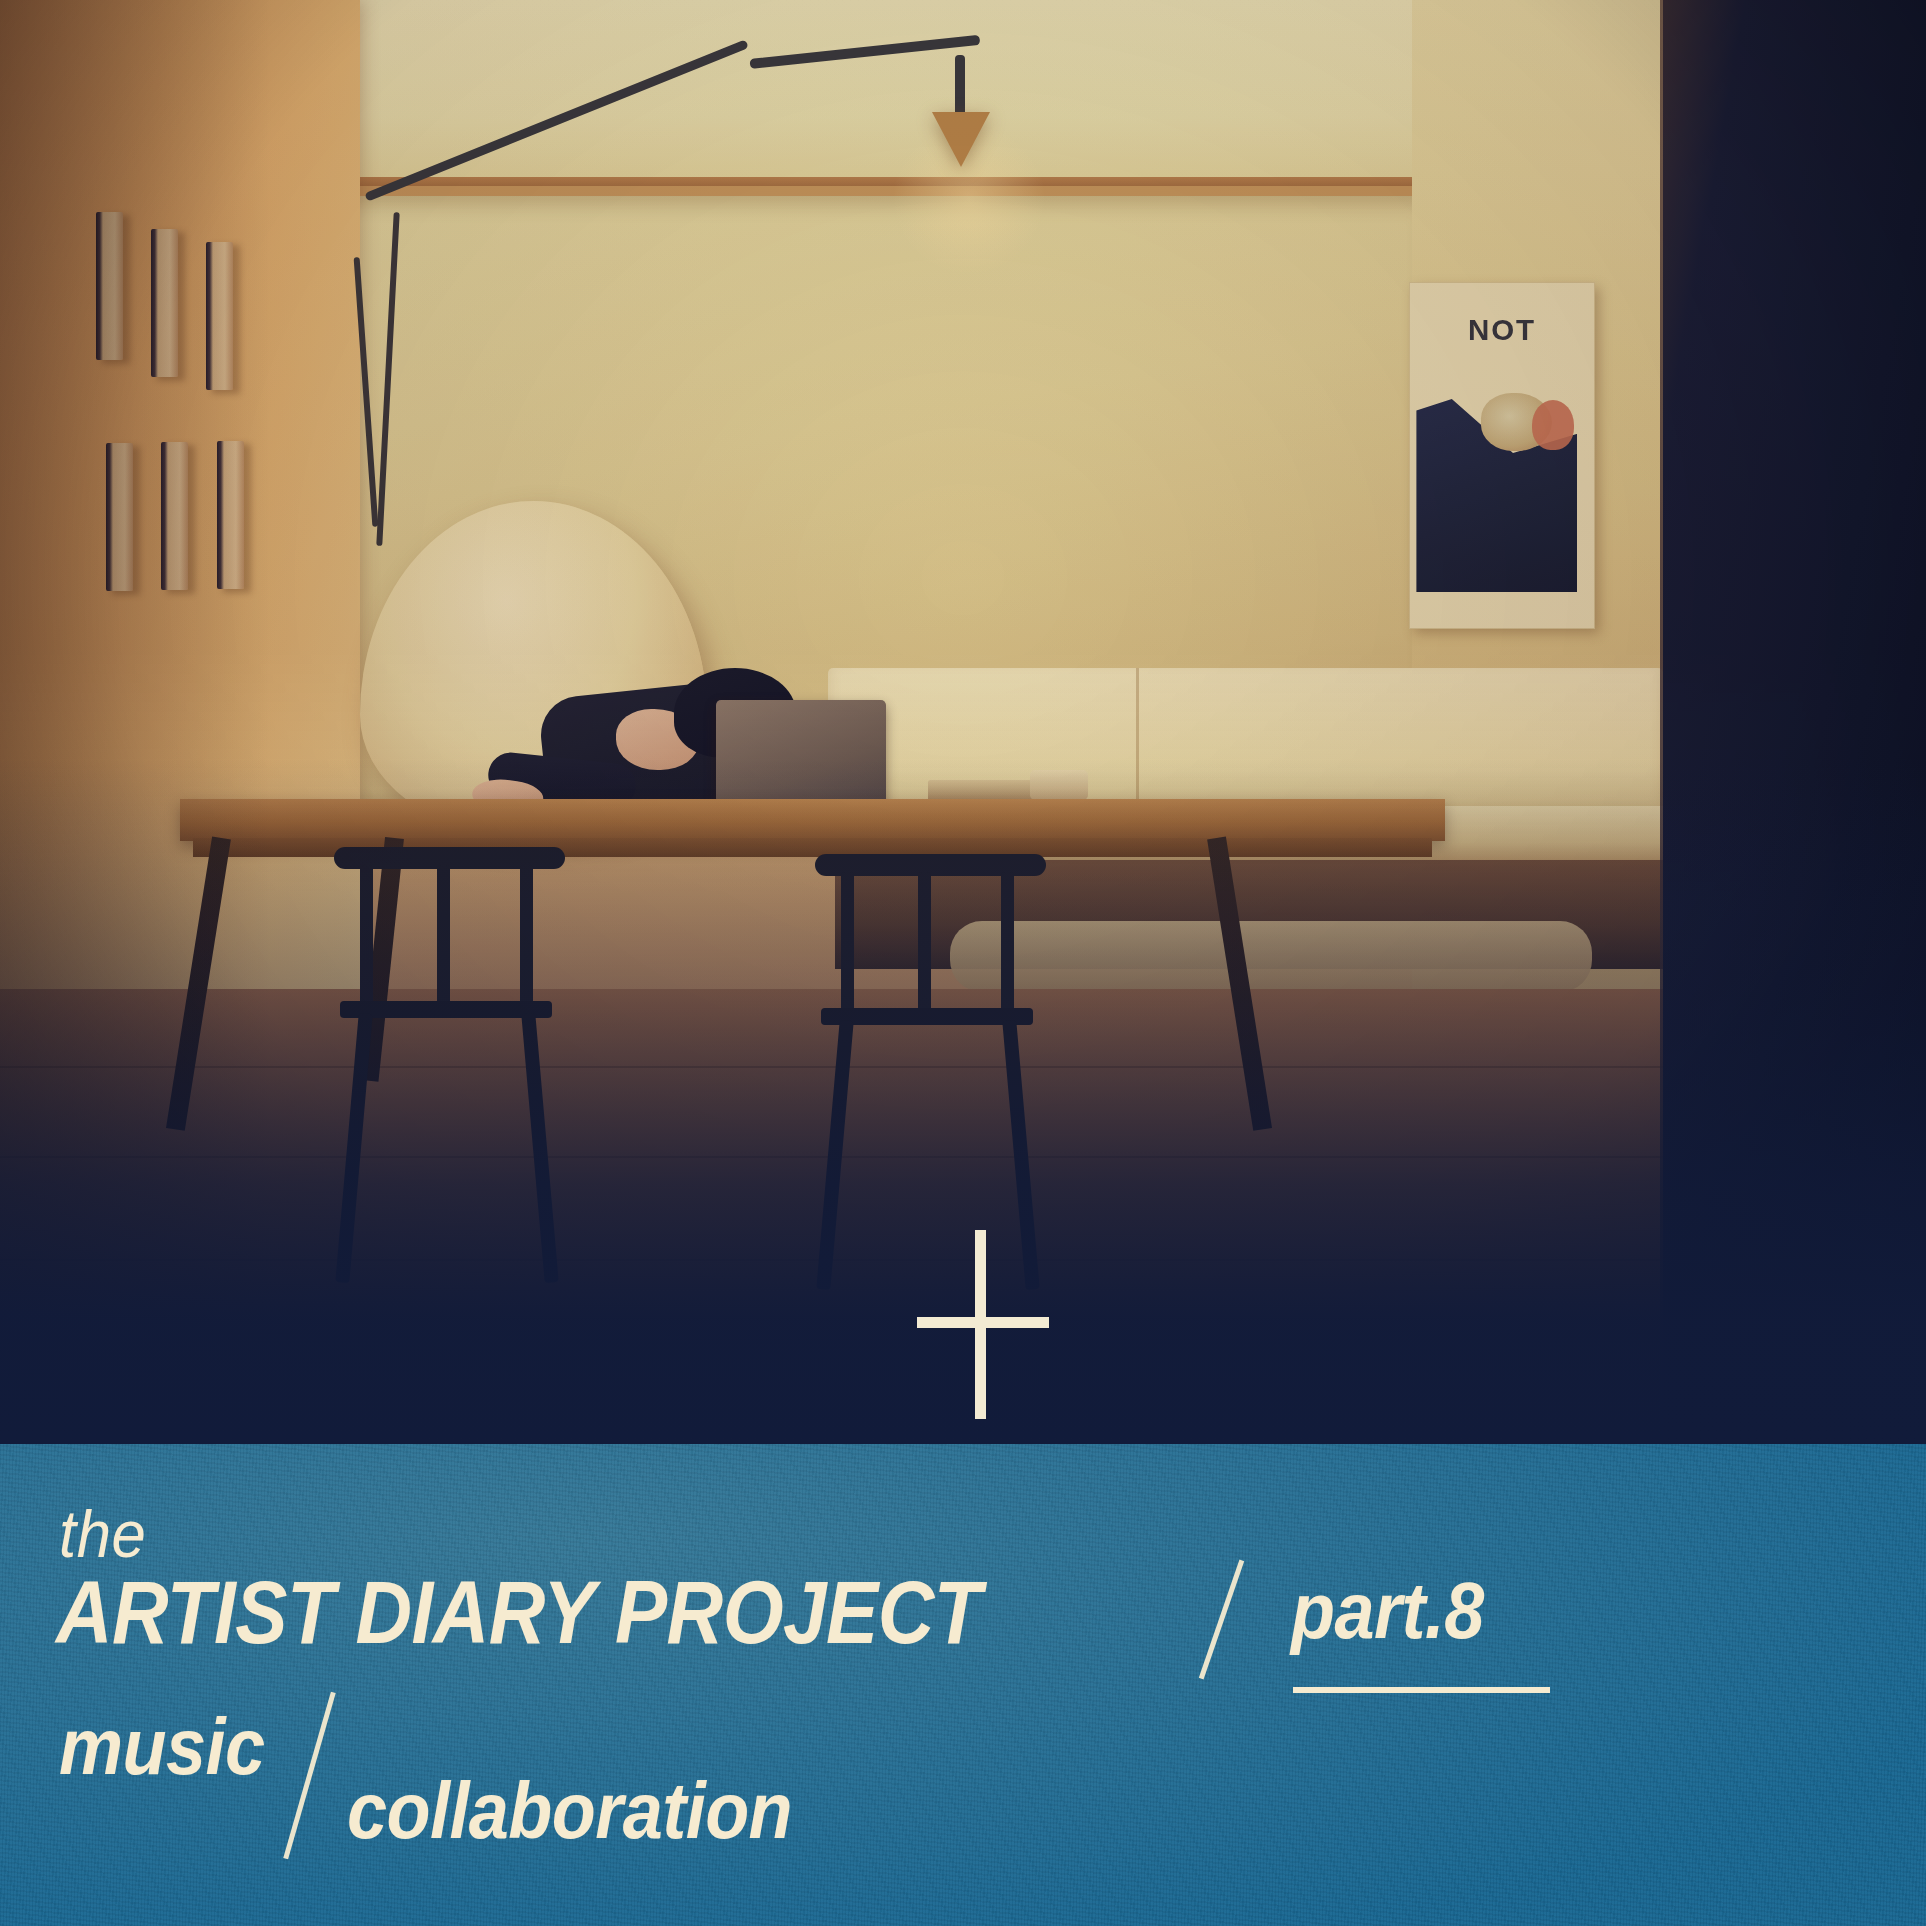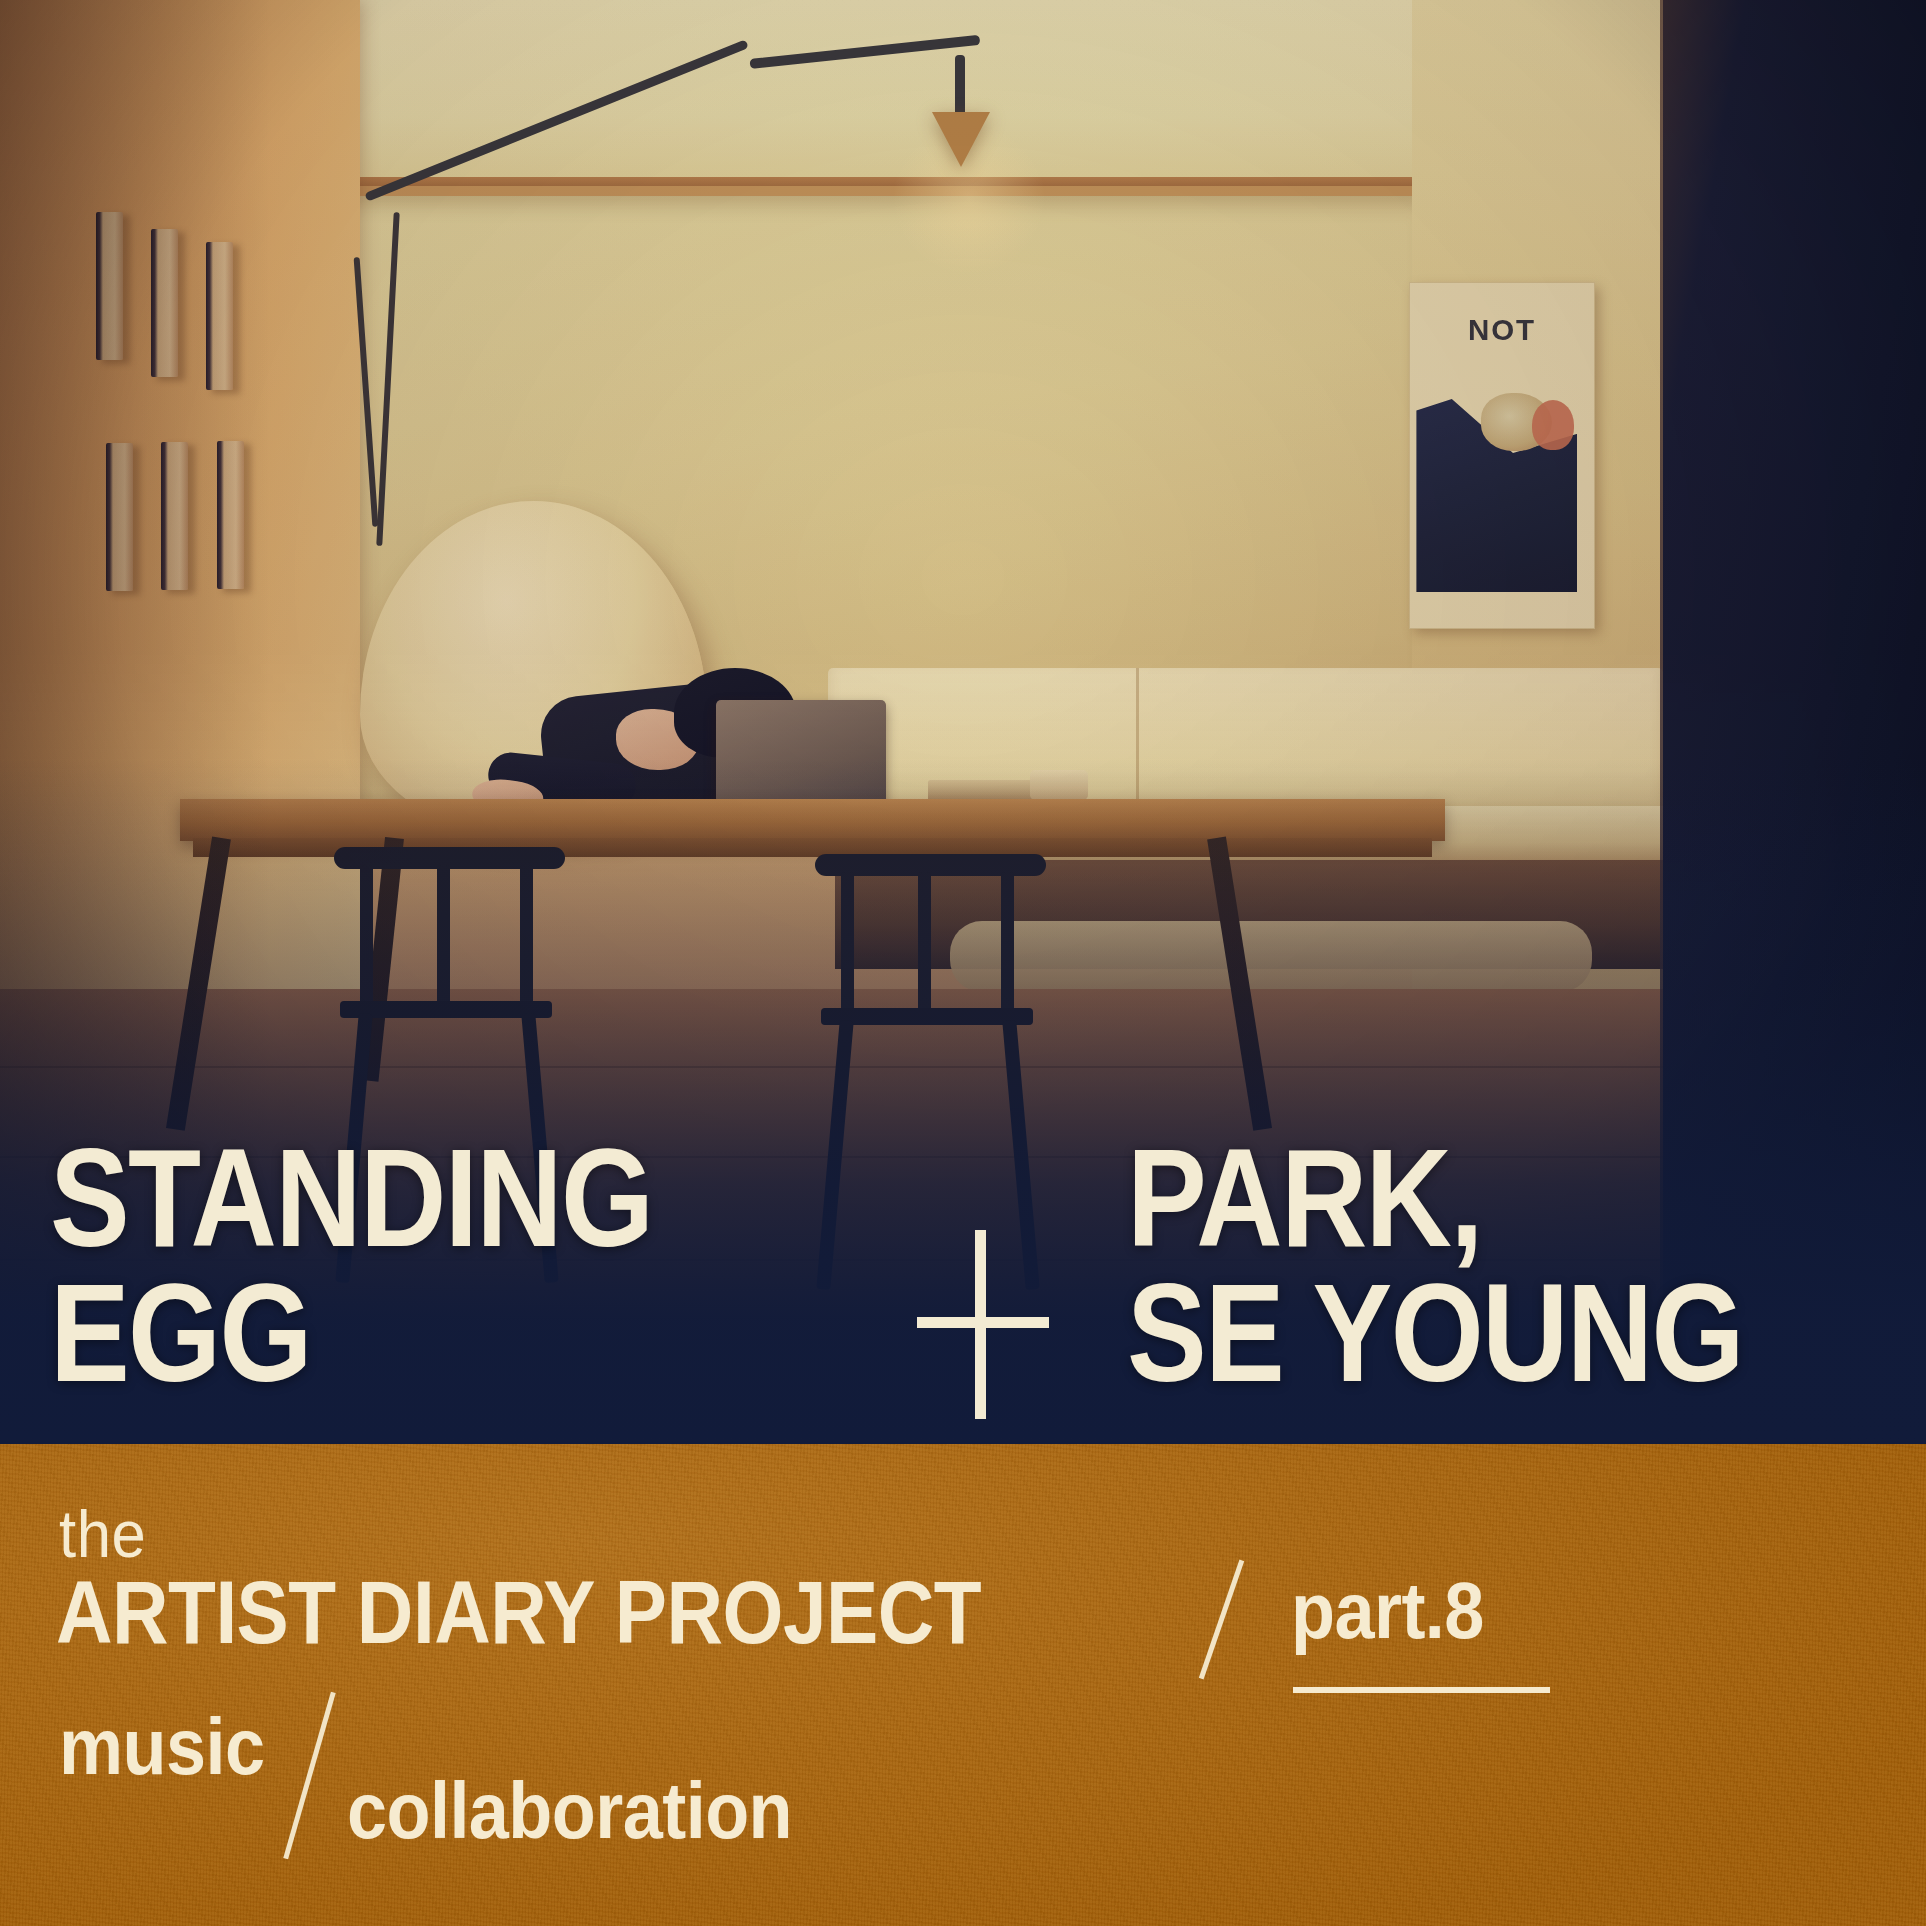--- a/index.html
+++ b/index.html
@@ -285,22 +285,23 @@
   .plus-h{
     position:absolute;left:917px;top:1317px;width:132px;height:11px;background:#F3EBD3;
   }
   .plus-v{
     position:absolute;left:975px;top:1230px;width:11px;height:189px;background:#F3EBD3;
   }
 
   
   .orange{
     position:absolute;left:0;top:1444px;width:1926px;height:482px;
-    background:#a16207;
+    background:#0369a1;
     overflow:hidden;
+    font-style:italic;
   }
   .orange:before{
     content:"";position:absolute;inset:0;
     background:
       repeating-linear-gradient(92deg, rgba(0,0,0,.035) 0 1.3px, rgba(255,255,255,.022) 1.3px 3.2px),
       repeating-linear-gradient(6deg, rgba(120,45,10,.05) 0 1.9px, rgba(255,220,180,.03) 1.9px 4.5px),
       radial-gradient(ellipse at 30% 20%, rgba(255,180,110,.18) 0%, rgba(160,60,10,.10) 80%);
     pointer-events:none;
   }
   .o-the{
@@ -431,26 +432,20 @@
     </div>
 
     <div class="jamb-hi"></div>
     <div class="jamb"></div>
 
     <div class="leftfade"></div>
     <div class="grade"></div>
     <div class="fade-navy"></div>
   </div>
 
-  <div class="titleband">
-    <div class="tcol left">STANDING
-EGG</div>
-    <div class="tcol right">PARK,
-SE YOUNG</div>
-  </div>
   <span class="plus-h"></span>
   <span class="plus-v"></span>
 
   <div class="orange">
     <div class="o-the">the</div>
     <div class="o-title">ARTIST DIARY PROJECT</div>
     <span class="o-slash1"></span>
     <div class="o-part">part.8</div>
     <span class="o-rule"></span>
     <div class="o-music">music</div>

